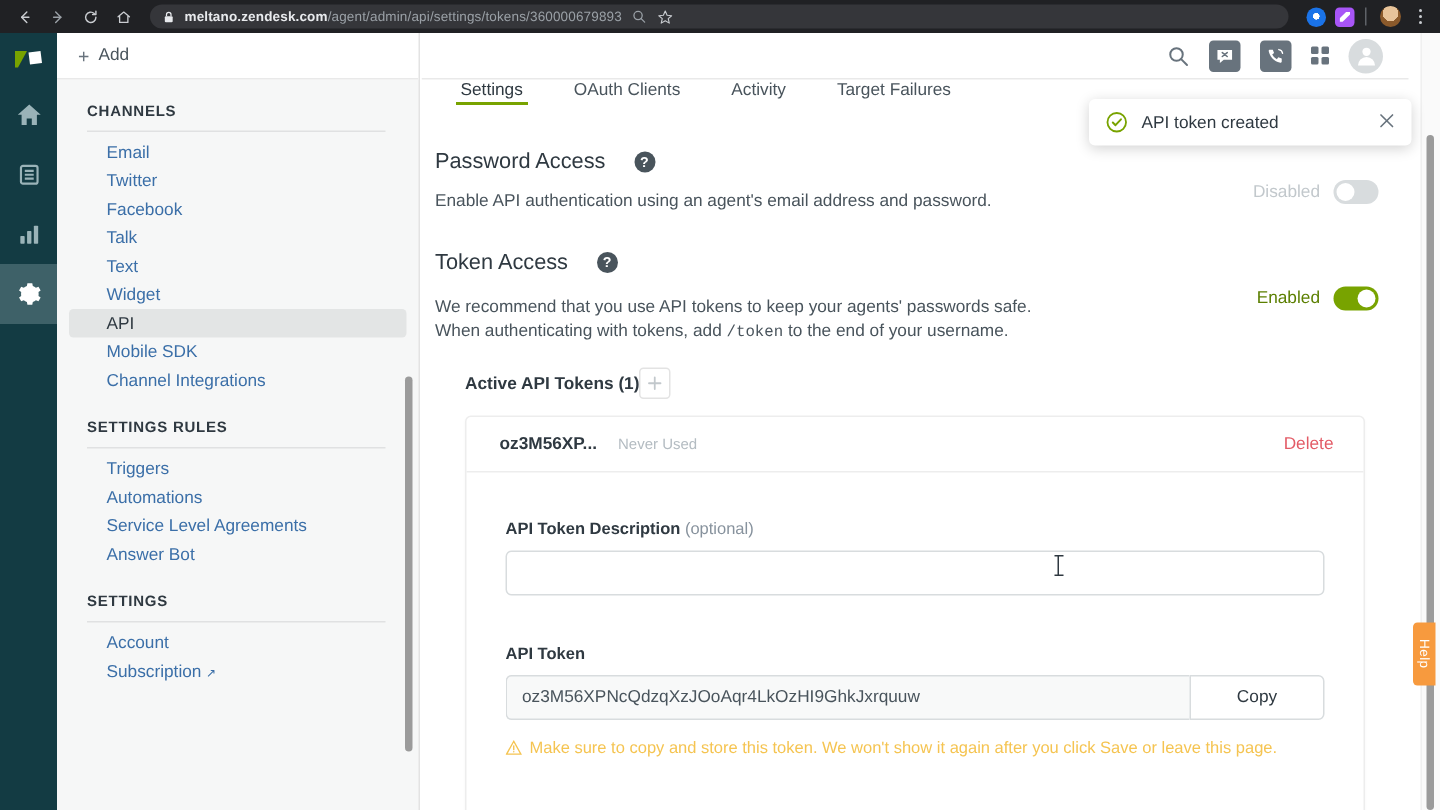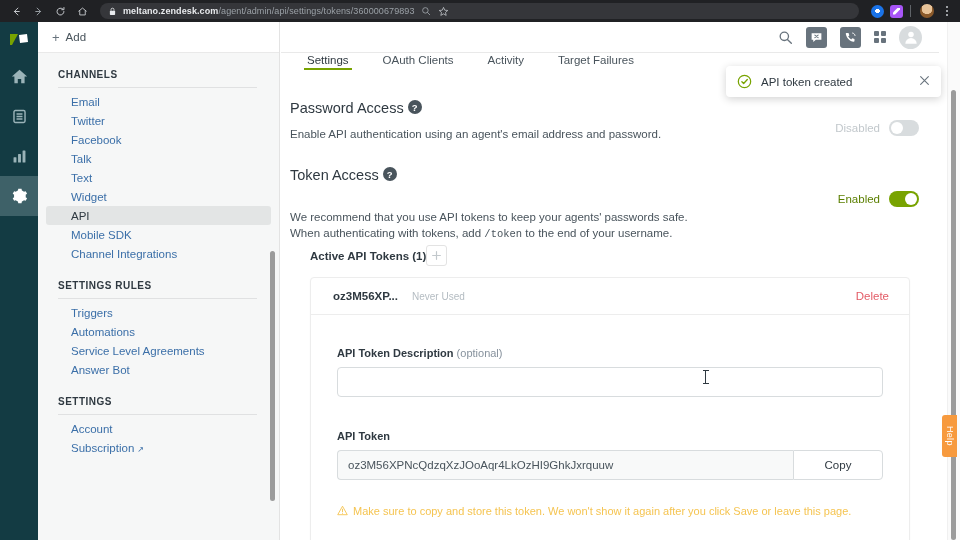--- a/index.html
+++ b/index.html
@@ -134,21 +134,21 @@
   }
   .tab.active { color: #2f3941; }
   .tab.active::after {
     content: ""; position: absolute; left: 14px; right: 14px; bottom: 0;
     height: 2.5px; background: #78a300;
   }
 
   
   #content { position: absolute; left: 0; top: 48px; width: 658px; height: 470px; }
   .section-head {
-    display: flex; gap: 4px; font-size: 14.5px; color: #2f3941;
+    display: flex; align-items: center; gap: 19px; font-size: 14.5px; color: #2f3941;
   }
   .qmark {
     width: 14px; height: 14px; border-radius: 50%; background: #49545c; color: #fff;
     font-size: 9.5px; display: flex; align-items: center; justify-content: center;
     font-weight: bold;
   }
   .section-desc { font-size: 11.5px; color: #49545c; line-height: 16px; }
   .section-desc code { font-family: "Liberation Mono", monospace; font-size: 10.5px; }
   #password-access { position: absolute; left: 9px; top: 30px; width: 620px; }
   #token-access { position: absolute; left: 9px; top: 97px; width: 620px; }
@@ -207,21 +207,21 @@
     color: #49545c; padding: 0 10px; display: flex; align-items: center;
     overflow: hidden; white-space: nowrap;
   }
   #copy-btn {
     width: 90px; height: 30px; border: 1px solid #d8dcde; border-radius: 0 4px 4px 0;
     background: #fff; font-size: 11.5px; color: #2f3941;
     display: flex; align-items: center; justify-content: center;
     font-family: "Liberation Sans", sans-serif;
   }
   #token-warning {
-    margin-top: 24px; font-size: 11px; color: #f5c451; display: flex;
+    margin-top: 12px; font-size: 11px; color: #f5c451; display: flex;
     align-items: flex-start; gap: 5px; line-height: 14px;
   }
   #card-actions {
     display: flex; justify-content: flex-end; gap: 12px;
     padding: 34px 26px 22px 26px;
   }
   .btn {
     height: 28px; border-radius: 4px; font-size: 12px;
     display: flex; align-items: center; justify-content: center;
     font-family: "Liberation Sans", sans-serif;
@@ -456,21 +456,21 @@
           <span class="switch off">
               <i></i>
             </span>
         </div>
 
         <div id="token-access">
           <div class="section-head">
             <span>Token Access</span>
             <span class="qmark">?</span>
           </div>
-          <div class="section-desc" style="margin-top:26px;width:400px"><span>We recommend that you use API tokens to keep your agents' passwords safe. When authenticating with tokens, add </span><code>/token</code><span> to the end of your username.</span></div>
+          <div class="section-desc" style="margin-top:14px;width:400px"><span>We recommend that you use API tokens to keep your agents' passwords safe. When authenticating with tokens, add </span><code>/token</code><span> to the end of your username.</span></div>
         </div>
 
         <div id="token-toggle" class="toggle-wrap">
           <span class="toggle-label on">Enabled</span>
           <span class="switch on">
               <i></i>
             </span>
         </div>
 
         <div id="tokens-block">

